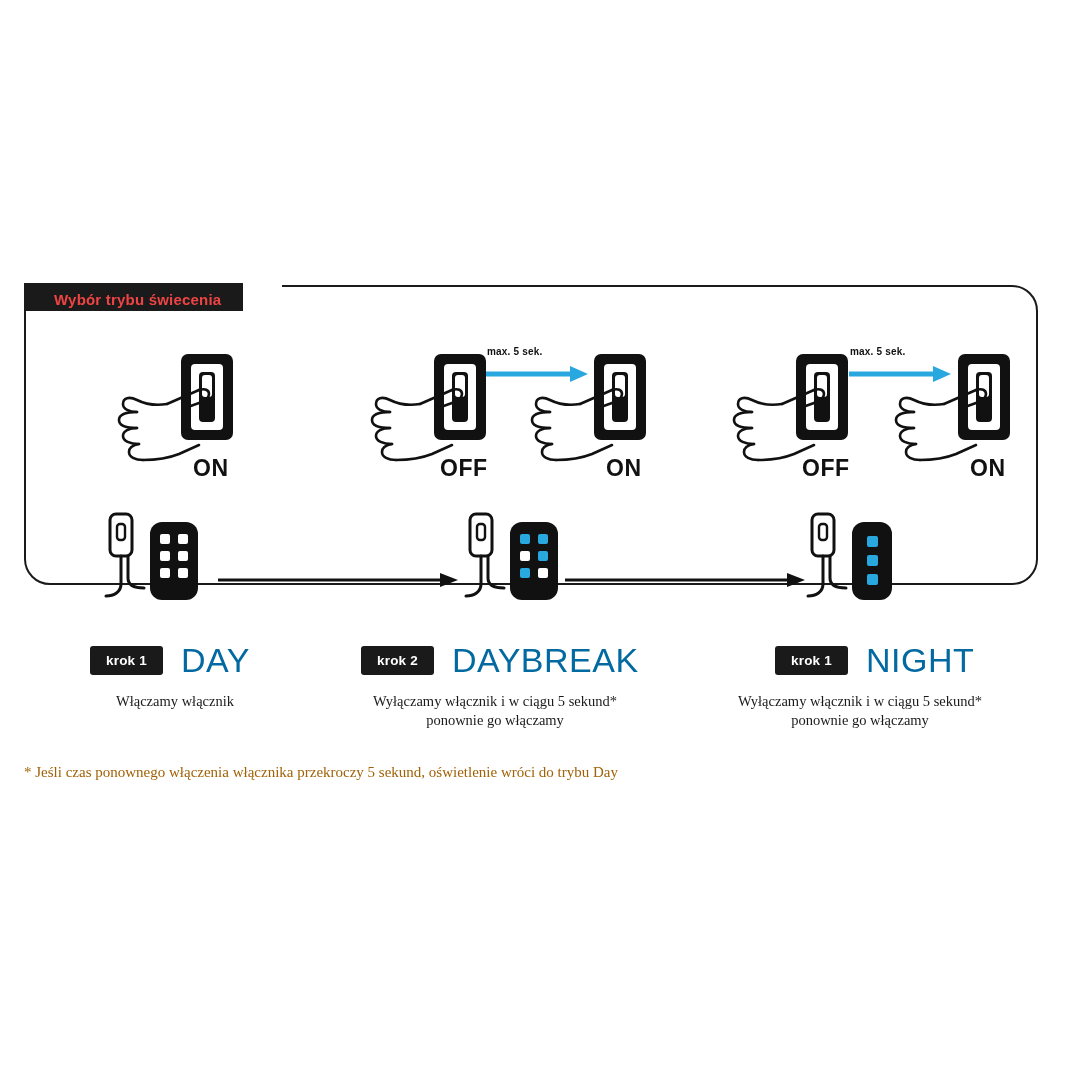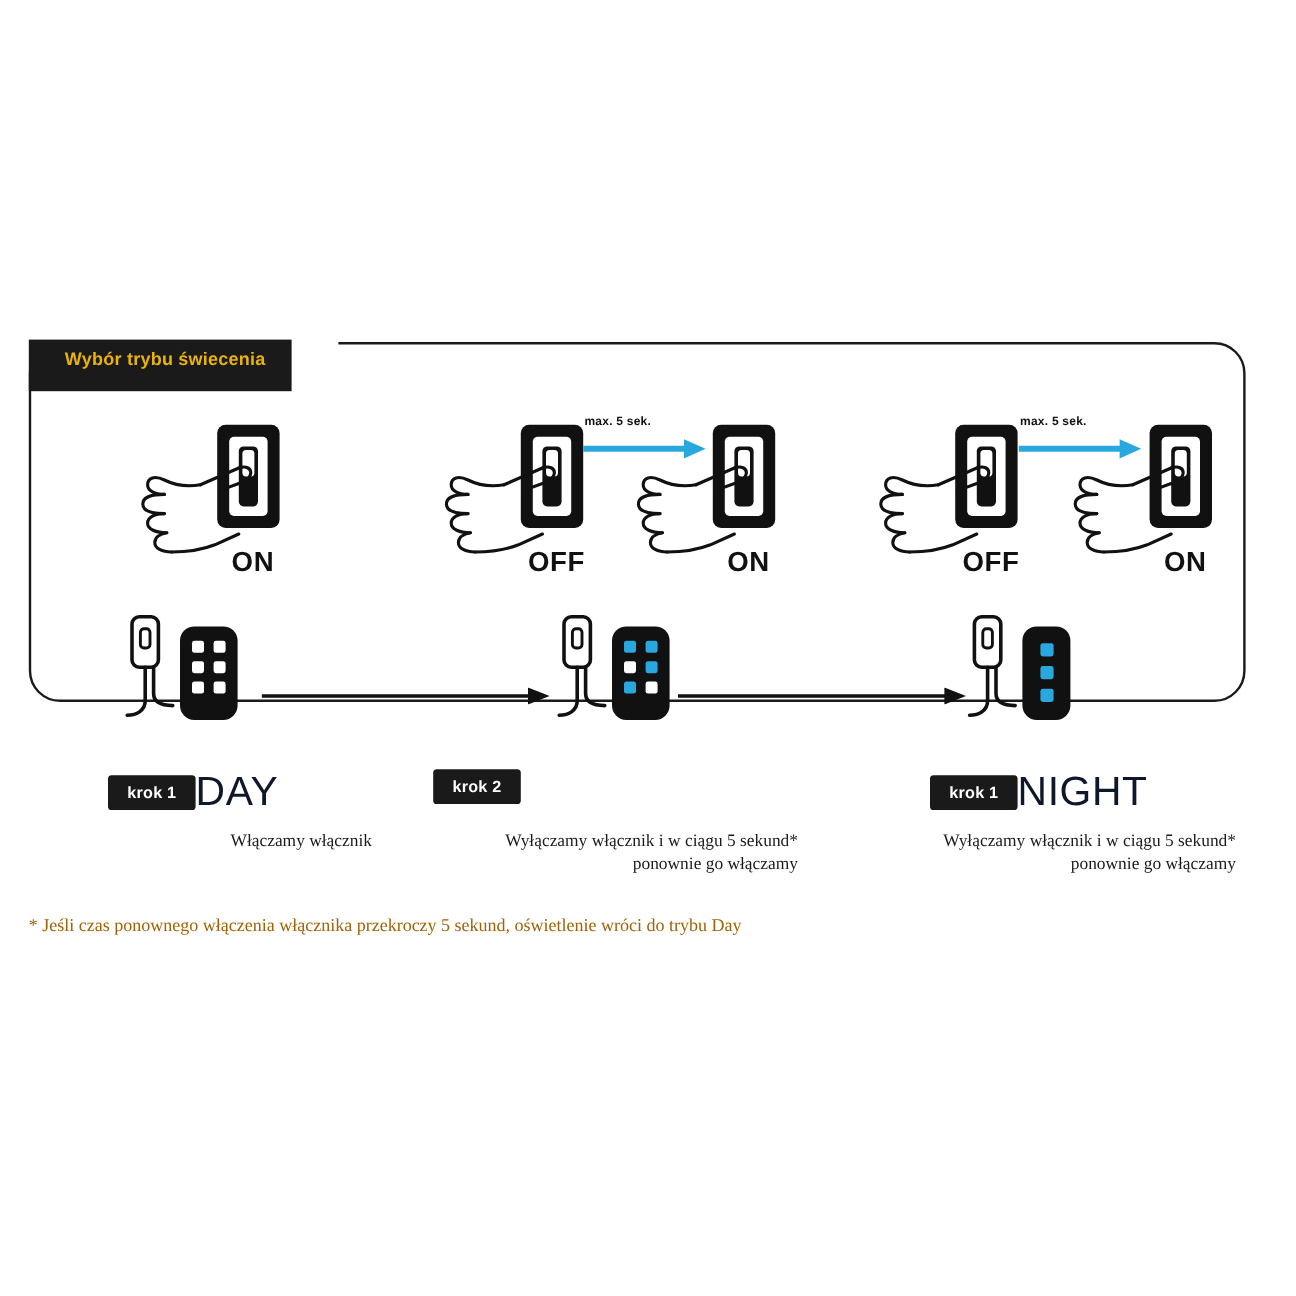--- a/index.html
+++ b/index.html
@@ -34,24 +34,24 @@
     top: 277px;
     width: 258px;
     height: 18px;
     background: #ffffff;
   }
   .panel-title {
     position: absolute;
     left: 24px;
     top: 283px;
     background: #1a1a1a;
-    color: #eab308;
+    color: #ef4444;
     font-size: 15px;
     font-weight: bold;
-    padding: 8px 22px 18px 30px;
+    padding: 8px 22px 3px 30px;
     letter-spacing: .2px;
   }
 
   
   .switch-group {
     position: absolute;
     width: 160px;
     height: 145px;
   }
   .sg1 { left: 95px;  top: 348px; }
@@ -84,49 +84,49 @@
   }
   .mb1 { left: 88px;  top: 512px; }
   .mb2 { left: 448px; top: 512px; }
   .mb3 { left: 790px; top: 512px; }
 
   
   .step-row {
     position: absolute;
     display: flex;
     align-items: center;
-    gap: 0;
+    gap: 18px;
   }
   .sr1 { left: 90px;  top: 641px; }
   .sr2 { left: 361px; top: 641px; text-align: center; }
   .sr3 { left: 775px; top: 641px; }
 
   .step-chip {
     background: #1a1a1a;
     color: #fff;
     font-size: 13.5px;
     font-weight: bold;
     padding: 7px 16px;
     border-radius: 3px;
     letter-spacing: .2px;
   }
   .mode-name {
     font-size: 34px;
     font-weight: 300;
     letter-spacing: .5px;
-    color: #0f172a;
+    color: #0369a1;
     font-family: "Liberation Sans", sans-serif;
   }
 
   .caption {
     position: absolute;
     font-size: 14.5px;
     line-height: 19px;
     color: #1a1a1a;
-    text-align: right;
+    text-align: center;
     font-family: "Liberation Serif", serif;
   }
   .cp1 { left: 40px;  top: 692px; width: 270px; }
   .cp2 { left: 325px; top: 692px; width: 340px; }
   .cp3 { left: 690px; top: 692px; width: 340px; }
 
   .footnote {
     position: absolute;
     left: 24px;
     top: 764px;
@@ -327,20 +327,21 @@
     </g>
   </svg>
 </div>
 
 <div class="step-row sr1">
   <span class="step-chip">krok 1</span>
   <span class="mode-name">DAY</span>
 </div>
 <div class="step-row sr2">
   <span class="step-chip">krok 2</span>
+  <span class="mode-name">DAYBREAK</span>
 </div>
 <div class="step-row sr3">
   <span class="step-chip">krok 1</span>
   <span class="mode-name">NIGHT</span>
 </div>
 
 <div class="caption cp1">
   <div>Włączamy włącznik</div>
 </div>
 <div class="caption cp2">

